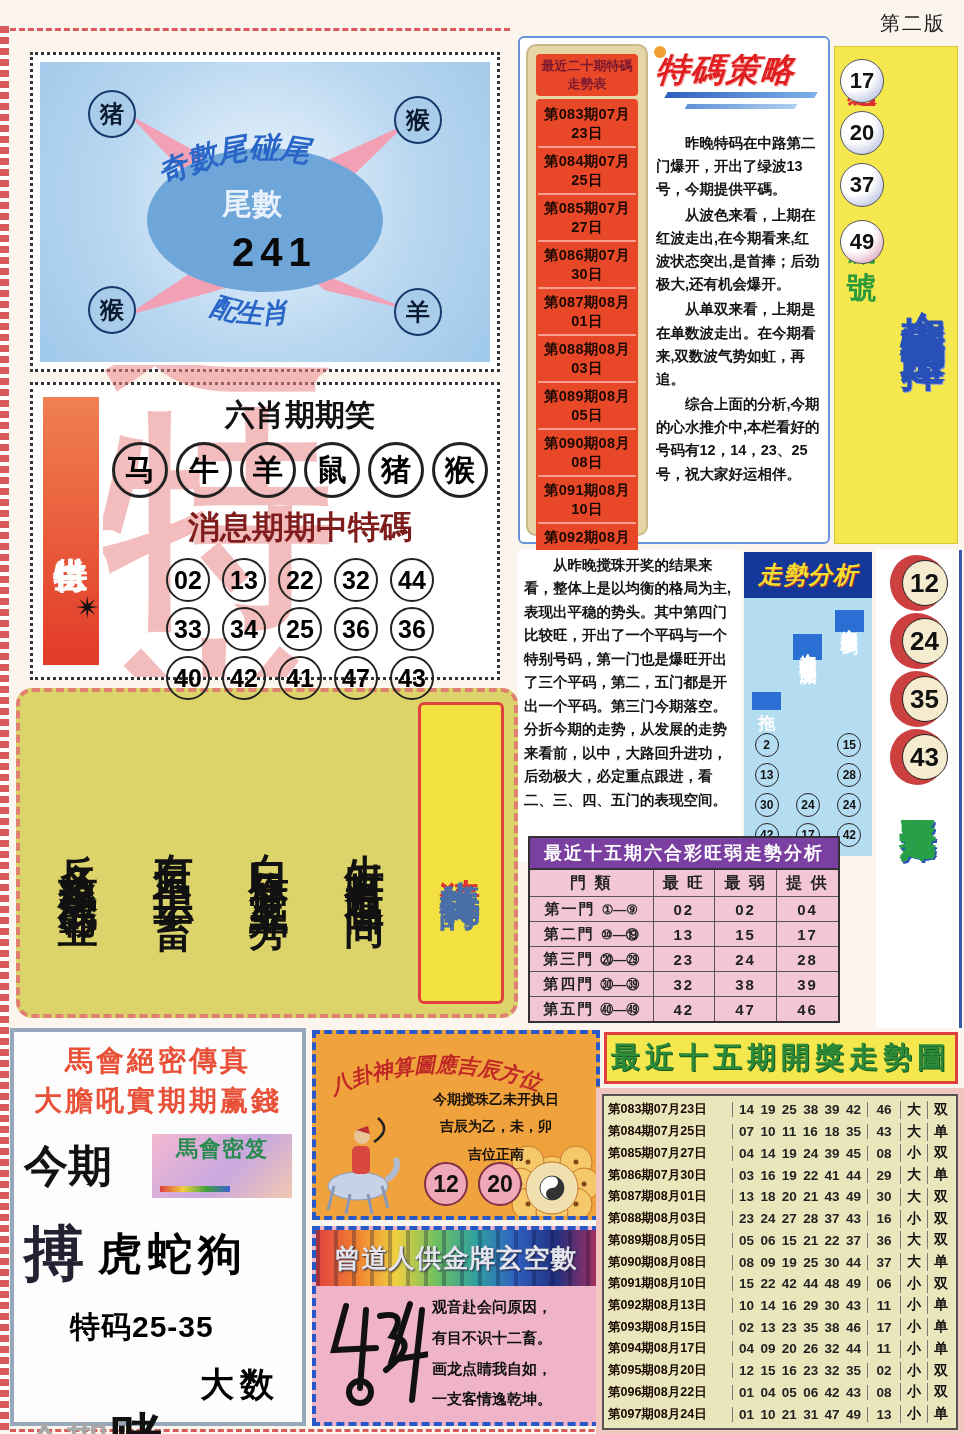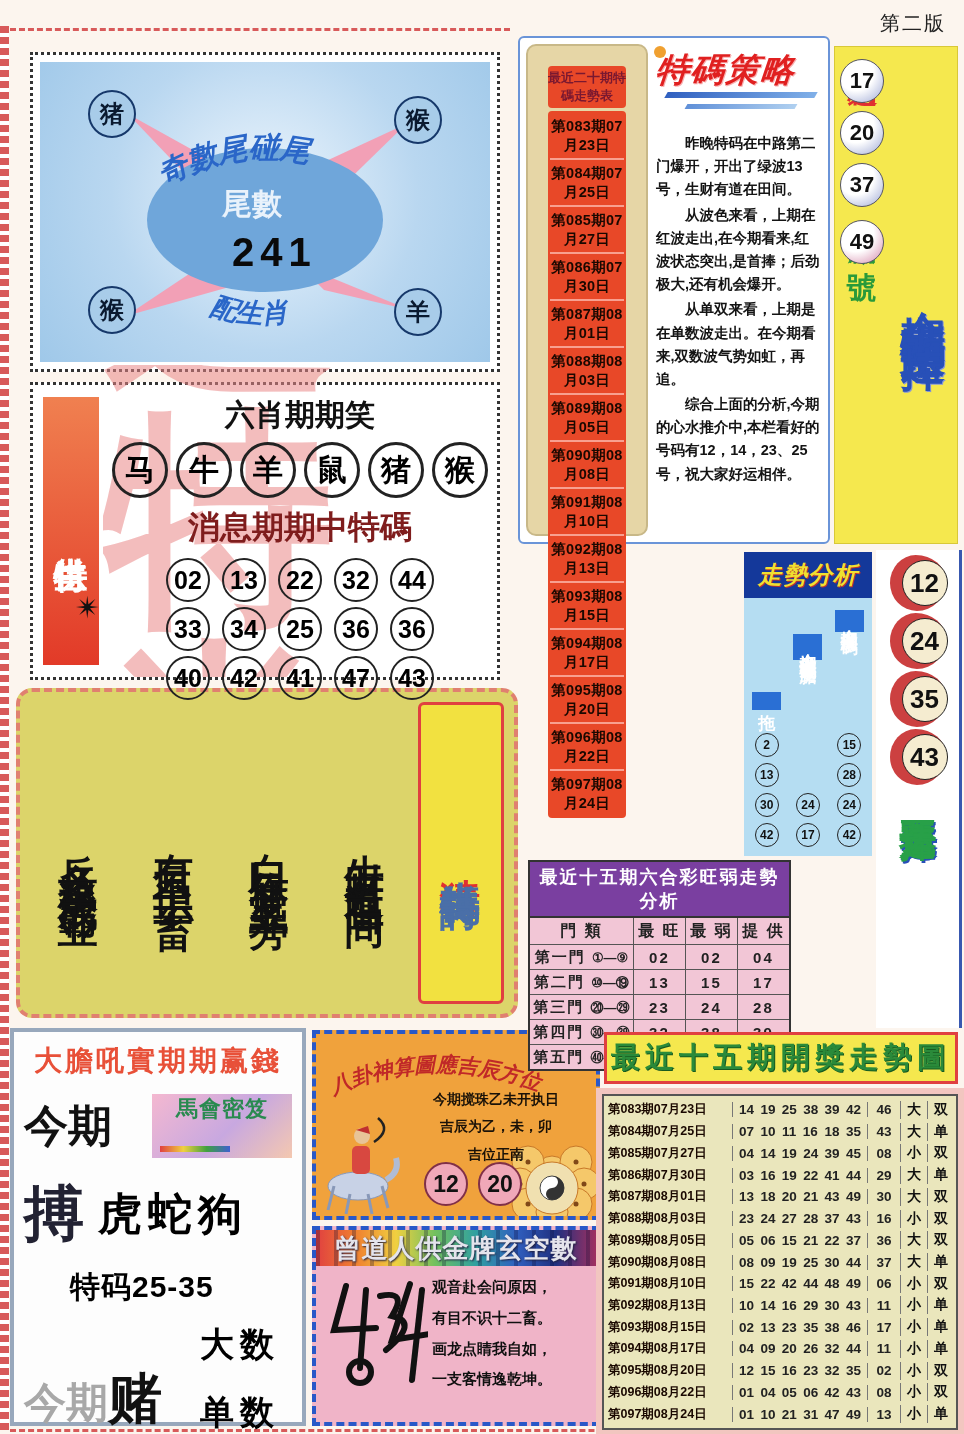--- a/index.html
+++ b/index.html
@@ -81,34 +81,34 @@
         border:4px dashed #2858c8;box-sizing:border-box;overflow:hidden;}
   .bagua-lines{position:absolute;left:86px;right:6px;top:52px;text-align:center;font-size:14px;
         font-weight:bold;color:#1a1208;line-height:1.95;}
   .bagua-balls{position:absolute;left:108px;bottom:10px;display:flex;gap:10px;}
   .bball{width:40px;height:40px;border-radius:50%;background:#f0a8b8;border:2px solid #803048;
         display:flex;align-items:center;justify-content:center;font-size:23px;font-weight:bold;color:#111;}
 
   
   .xkbox{position:absolute;left:312px;top:1226px;width:288px;height:200px;background:#f0b4c8;
         border:4px dashed #2858c8;box-sizing:border-box;}
-  .xk-banner{height:36px;display:flex;align-items:center;justify-content:center;
+  .xk-banner{height:56px;display:flex;align-items:center;justify-content:center;
         background:linear-gradient(90deg,#e04040,#f08030,#f0d040,#70c060,#30a0a0,#3060c0,#203080,#a03060);
         position:relative;}
   .xk-banner::after{content:"";position:absolute;inset:0;
         background:repeating-linear-gradient(90deg,rgba(10,10,50,.28) 0 4px,transparent 4px 18px);}
   .xk-title{position:relative;z-index:1;color:#e4e4ec;font-size:26px;font-weight:bold;letter-spacing:1px;
         text-shadow:1px 1px 2px #202040;}
   .xk-body{display:flex;padding:6px 8px;}
   .xk-lines{flex:1;font-size:15px;font-weight:bold;color:#111;line-height:2.05;text-align:left;padding-left:4px;}
 
   
   .toprt{position:absolute;left:518px;top:36px;width:312px;height:508px;border:2px solid #6a94d8;
         border-radius:6px;background:#fff;box-sizing:border-box;padding:6px;display:flex;}
-  .trend-wrap{width:122px;background:#e6d6a6;border:2px solid #c8b888;border-radius:10px;padding:20px;box-sizing:border-box;}
+  .trend-wrap{width:122px;background:#e6d6a6;border:2px solid #c8b888;border-radius:10px;padding:8px;box-sizing:border-box;}
   .trend-title{background:#e84828;color:#7a1830;font-size:13px;font-weight:bold;text-align:center;
         border-radius:4px;padding:3px 0;}
   .trend-list{background:#e84828;border-radius:4px;margin-top:3px;padding:2px 2px;}
   .trend-row{color:#1a0800;font-size:14.5px;font-weight:bold;text-align:center;padding:3.5px 0;
         border-bottom:2px solid #f8a090;letter-spacing:.3px;}
   .trend-row:last-child{border-bottom:none;}
   .strategy-wrap{flex:1;padding:0 2px 0 8px;}
   .strategy-logo{position:relative;height:86px;}
   .strategy-title{color:#e02020;font-size:33px;font-weight:bold;font-style:italic;letter-spacing:2px;
         transform:skewX(-5deg);text-shadow:1px 1px 0 #f8b0b0;margin-top:4px;display:inline-block;}
@@ -156,21 +156,21 @@
         align-items:center;padding-top:4px;}
   .redball{width:56px;height:56px;border-radius:46% 54% 52% 48%/50% 46% 54% 50%;background:#cc4040;
         margin:1px 0;position:relative;}
   .redball-in{position:absolute;left:12px;top:5px;width:44px;height:44px;border-radius:50%;
         background:#f5ecd0;border:1px solid #222;display:flex;align-items:center;justify-content:center;
         font-size:26px;font-weight:bold;color:#111;}
   .chase-text{color:#28a048;font-size:37px;font-weight:bold;letter-spacing:1px;margin-top:4px;
         text-shadow:1.5px 1.5px 0 #2850b8;}
 
   
-  .strength{position:absolute;left:528px;top:860px;width:263px;}
+  .strength{position:absolute;left:528px;top:836px;width:312px;}
   .strength-title{background:#7a3fa0;color:#fff;font-size:18px;font-weight:bold;text-align:center;
         padding:3px 0;letter-spacing:2px;border:2px solid #333;border-bottom:none;}
   .strength table{width:100%;border-collapse:collapse;background:#f2c6d6;border:2px solid #333;}
   .strength td,.strength th{border:1.5px solid #555;font-size:15px;font-weight:bold;color:#222;
         text-align:center;padding:2.5px 0;letter-spacing:2px;}
   .strength th{font-size:16px;}
   .gate-range{font-size:13px;letter-spacing:0;}
 
   
   .draw-mat{position:absolute;left:596px;top:1088px;width:368px;height:346px;background:#f2c6c0;}
@@ -273,20 +273,21 @@
         <div class="poem-col">生财有道在田间</div>
       </div>
     <div class="poem-label">
       <div class="poem-label-inner">
         <span class="poem-label-first">猜</span><span class="poem-label-rest">生肖特碼詩</span>
       </div>
     </div>
   </div>
 
   <div class="faxbox">
+    <div class="fax-h">馬會絕密傳真</div>
     <div class="fax-h">大膽吼實期期赢錢</div>
     <div class="fax-row1">
       <span class="fax-now">今期</span>
       <span class="stamp">
           <span>馬會密笈</span>
         </span>
     </div>
     <div class="fax-row2">
       <span class="fax-bo">搏</span>
       <span class="fax-animals">虎蛇狗</span>
@@ -401,21 +402,21 @@
         </div>
     </div>
     <div class="strategy-wrap">
       <div class="strategy-logo">
         <span class="strategy-sun"></span>
         <span class="strategy-title">特碼策略</span>
         <span class="strategy-swoosh1"></span>
         <span class="strategy-swoosh2"></span>
       </div>
       <div class="strategy-paragraphs">
-          <p>昨晚特码在中路第二门爆开，开出了绿波13号，生财有道在田间。</p>
+          <p>昨晚特码在中路第二门爆开，开出了绿波13号，今期提供平碼。</p>
           <p>从波色来看，上期在红波走出,在今期看来,红波状态突出,是首捧；后劲极大,还有机会爆开。</p>
           <p>从单双来看，上期是在单数波走出。在今期看来,双数波气势如虹，再追。</p>
           <p>综合上面的分析,今期的心水推介中,本栏看好的号码有12，14，23、25号，祝大家好运相伴。</p>
         </div>
     </div>
   </div>
 
   <div class="ystrip">
     <div class="ycol1">
       <span class="ylab-red vtext">精選</span>
@@ -426,20 +427,23 @@
         </span>
       <span class="ylab-green vtext">號兼顧冷碼</span>
       <span class="yball cold">49</span>
       <span class="ylab-green" style="font-size:30px;">號</span>
     </div>
     <div class="ycol2">
       <span class="ymain vtext">今期特碼中路追捧</span>
     </div>
   </div>
 
+  <div class="ana-par">
+    <p>从昨晚搅珠开奖的结果来看，整体上是以均衡的格局为主,表现出平稳的势头。其中第四门比较旺，开出了一个平码与一个特别号码，第一门也是爆旺开出了三个平码，第二，五门都是开出一个平码。第三门今期落空。分折今期的走势，从发展的走势来看前，以中，大路回升进功，后劲极大，必定重点跟进，看二、三、四、五门的表现空间。</p>
+  </div>
 
   <div class="ana-panel">
     <div class="ana-title">走勢分析</div>
     <div class="ana-body">
       <div class="ana-col" style="padding-top:88px;">
         <span class="ana-lab" style="padding:8px 3px;">拖</span>
         <span class="spacer"></span>
         <span style="display:flex;flex-direction:column;align-items:center;">
             <span class="ana-num">2</span>
             <span class="ana-num">13</span>

